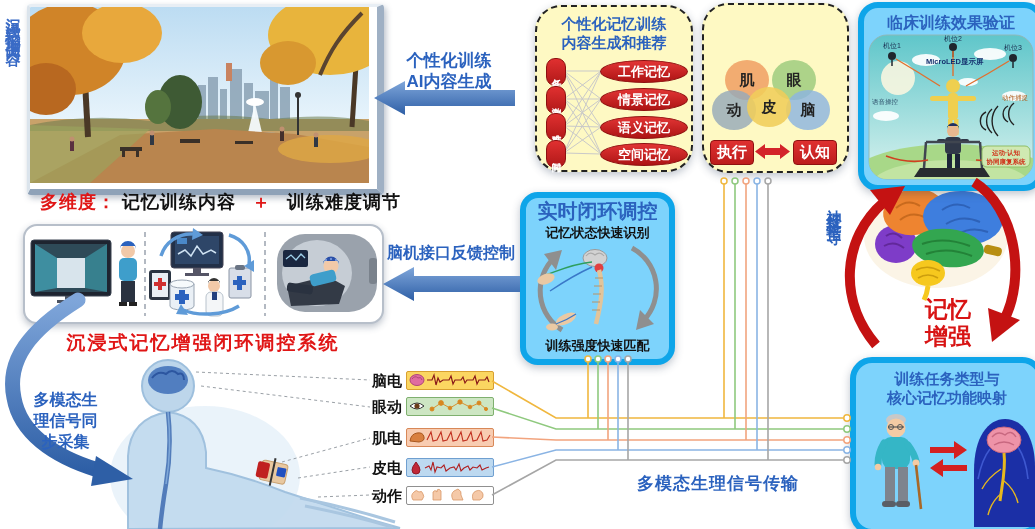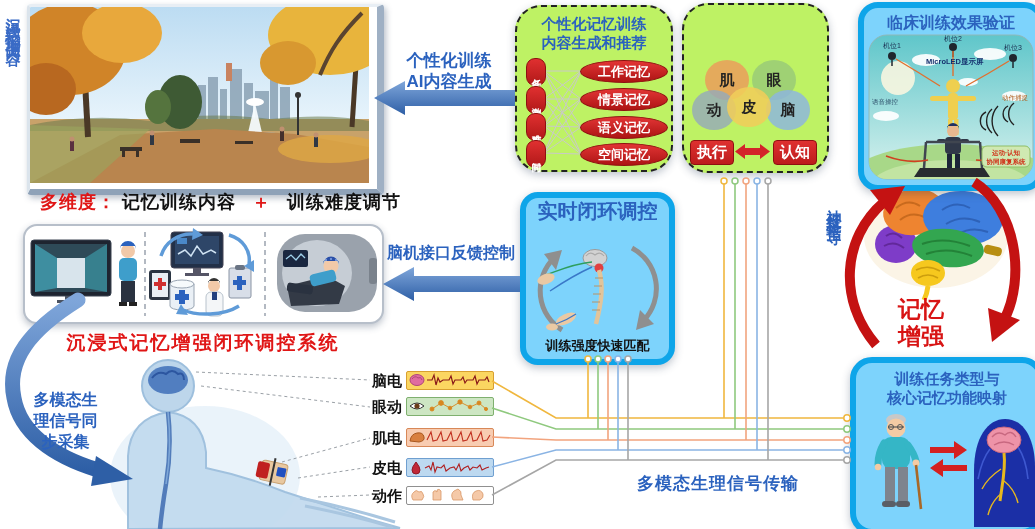--- a/index.html
+++ b/index.html
@@ -11,22 +11,22 @@
   
   .photo-frame{left:27px;top:4px;width:347px;height:182px;border-radius:4px;
     border-top:3px solid #e8eef4;border-left:3px solid #dbe4ec;border-right:7px solid #9fb0c4;
     border-bottom:6px solid #8fa2b8;box-shadow:2px 3px 6px rgba(50,70,100,.35);overflow:hidden;z-index:10;}
   .dims-line{left:40px;top:190px;font-size:18px;font-weight:700;letter-spacing:1px;white-space:nowrap;z-index:10;}
   .red-t{color:#e01616;} .blk-t{color:#111;}
   .plus-t{color:#e01616;margin:0 10px;}
   
   .solid-box{background:#7dd3fc;border:6px solid #0ea5e9;border-radius:20px;
     box-shadow:0 3px 8px rgba(40,60,90,.30);z-index:10;}
-  .dashed-box{background:#bef264;border:2px dashed #222;border-radius:26px;
-    box-shadow:0 3px 8px rgba(40,60,90,.30);z-index:10;}
+  .dashed-box{background:#fef9c3;border:2px dashed #222;border-radius:26px;
+    box-shadow:0 3px 8px rgba(40,60,90,.30);z-index:10;margin-left:20px;}
   .box-title{font-weight:700;color:#2b62be;text-align:center;line-height:19px;}
   
   .system-box{left:23px;top:224px;width:357px;height:96px;background:#fff;border:2px solid #b7bfca;
     border-radius:14px;box-shadow:0 3px 7px rgba(40,60,90,.3);z-index:10;overflow:hidden;}
   .system-caption{left:28px;top:330px;width:350px;text-align:center;font-size:19px;font-weight:700;
     color:#e01616;letter-spacing:2px;z-index:10;}
   .collect-label{left:31px;top:389px;width:69px;text-align:center;font-size:16px;line-height:21px;
     font-weight:700;color:#2b62be;z-index:40;}
   
   .sig-row{position:absolute;left:372px;height:19px;z-index:12;}
@@ -61,21 +61,21 @@
     display:flex;align-items:center;justify-content:center;}
   
   .clinical-box{left:858px;top:2px;width:174px;height:177px;}
   .clinical-title{position:absolute;left:0;top:5px;width:100%;font-size:16px;}
   
   .loop-box{left:520px;top:192px;width:143px;height:161px;border-radius:18px;}
   .loop-title{position:absolute;left:0;top:4px;width:100%;font-size:20px;}
   .loop-sub{position:absolute;left:0;width:100%;text-align:center;font-size:13px;font-weight:700;color:#111;}
   
   .neuro-vlabel{left:824px;top:198px;height:150px;font-size:15px;letter-spacing:4px;color:#2b62be;z-index:40;}
-  .enhance-label{left:898px;top:296px;width:100px;font-size:23px;line-height:27px;
+  .enhance-label{left:898px;top:296px;width:100px;text-align:center;font-size:23px;line-height:27px;
     font-weight:700;color:#d81414;z-index:40;}
   
   .mapping-box{left:850px;top:357px;width:182px;height:166px;border-radius:22px;}
   .map-title{position:absolute;left:0;top:6px;width:100%;font-size:15px;}
   svg{display:block;}
   .overlay{left:0;top:0;z-index:30;pointer-events:none;}
   .under{z-index:5;}
 </style>
 </head>
 <body>
@@ -458,20 +458,21 @@
         <text x="145" y="16" text-anchor="middle" font-size="7" fill="#1a2e50">机位3</text>
         <text x="58" y="30" font-size="7.5" font-weight="bold" fill="#15306e">MicroLED显示屏</text>
         <text x="4" y="70" font-size="6.5" fill="#2a4a66">语音操控</text>
         <text x="134" y="66" font-size="6.5" fill="#b06020">动作捕捉</text>
       </g>
     </svg>
   </div>
 
   <div class="abs solid-box loop-box">
     <div class="loop-title box-title">实时闭环调控</div>
+    <div class="loop-sub" style="top:26px;">记忆状态快速识别</div>
     <svg class="abs" style="left:6px;top:44px;" width="131" height="92" viewBox="0 0 131 92">
       <g>
         <path d="M30,88 A46,46 0 0 1 22,16" stroke="#8f8f8f" stroke-width="5" fill="none"></path>
         <polygon points="30,8 12,12 24,28" fill="#8f8f8f"></polygon>
         <path d="M100,6 A46,46 0 0 1 112,78" stroke="#8f8f8f" stroke-width="5" fill="none"></path>
         <polygon points="104,88 122,82 108,68" fill="#8f8f8f"></polygon>
       </g>
       <ellipse cx="63" cy="16" rx="12" ry="8.5" fill="#d2d2d2" stroke="#9a9a9a"></ellipse>
       <path d="M54,14 Q58,9 63,13 Q68,9 72,14" stroke="#ababab" stroke-width="1.2" fill="none"></path>
       <circle cx="67" cy="26" r="4.5" fill="#e04040"></circle>

